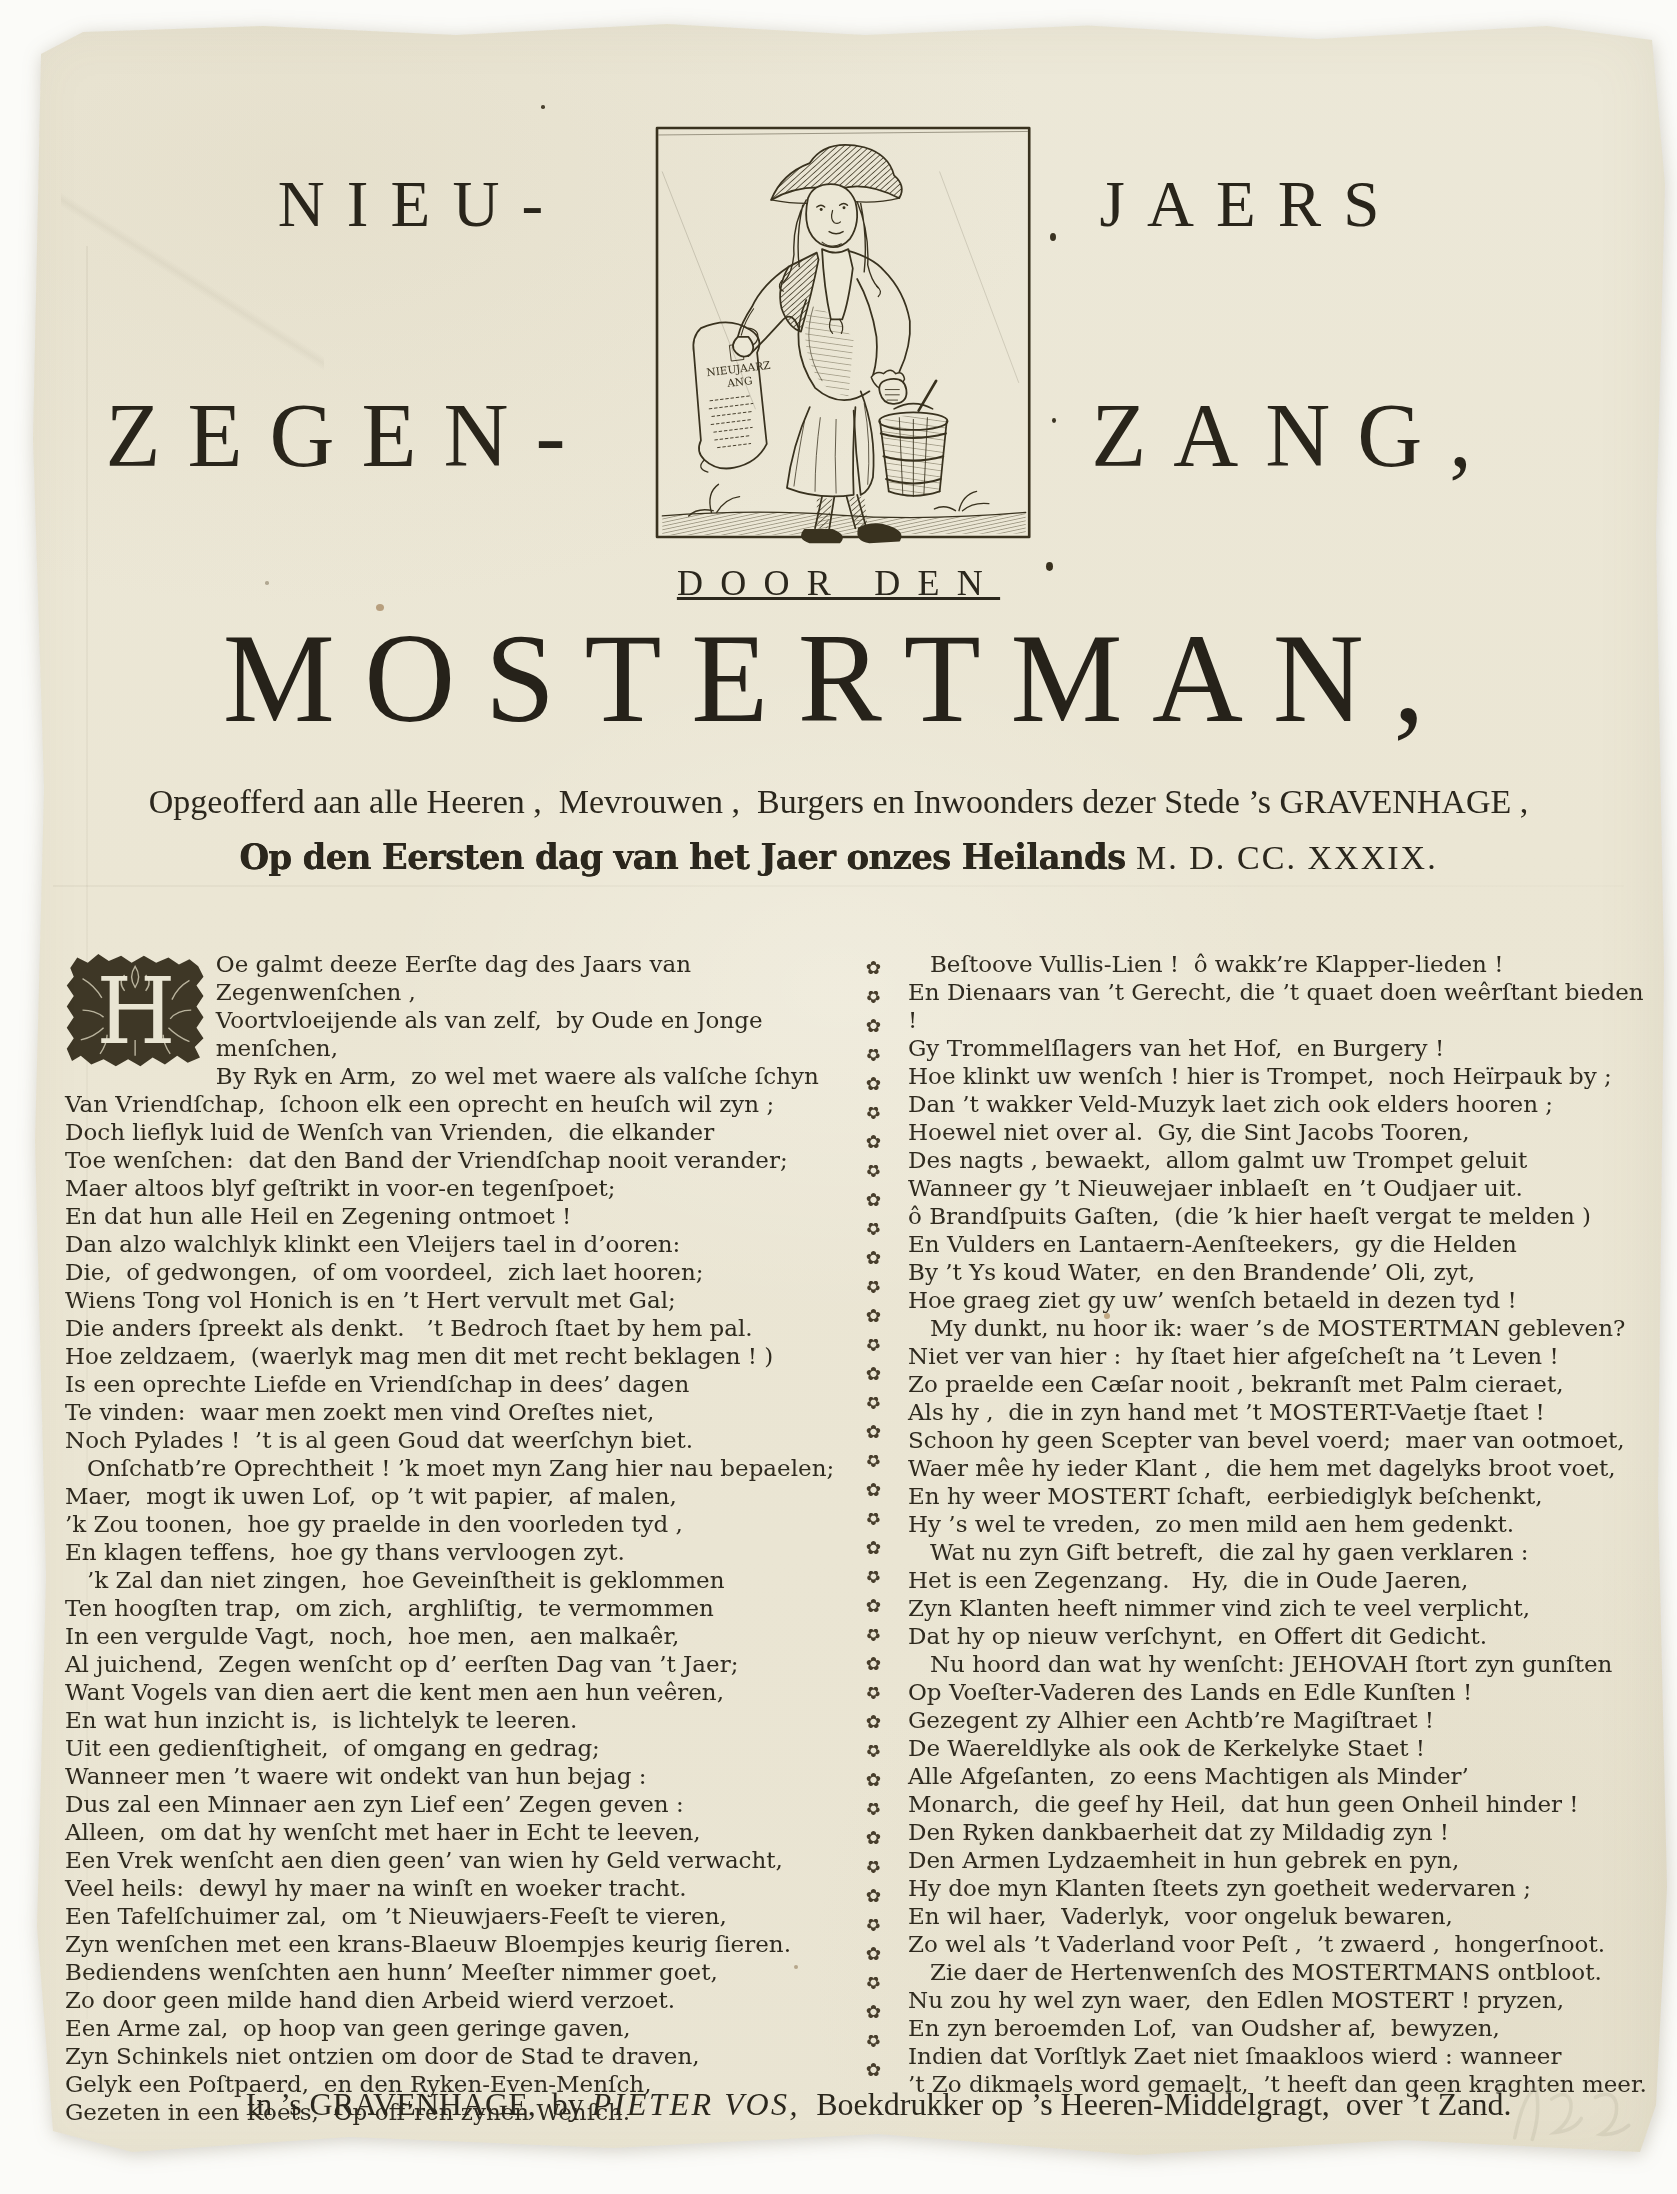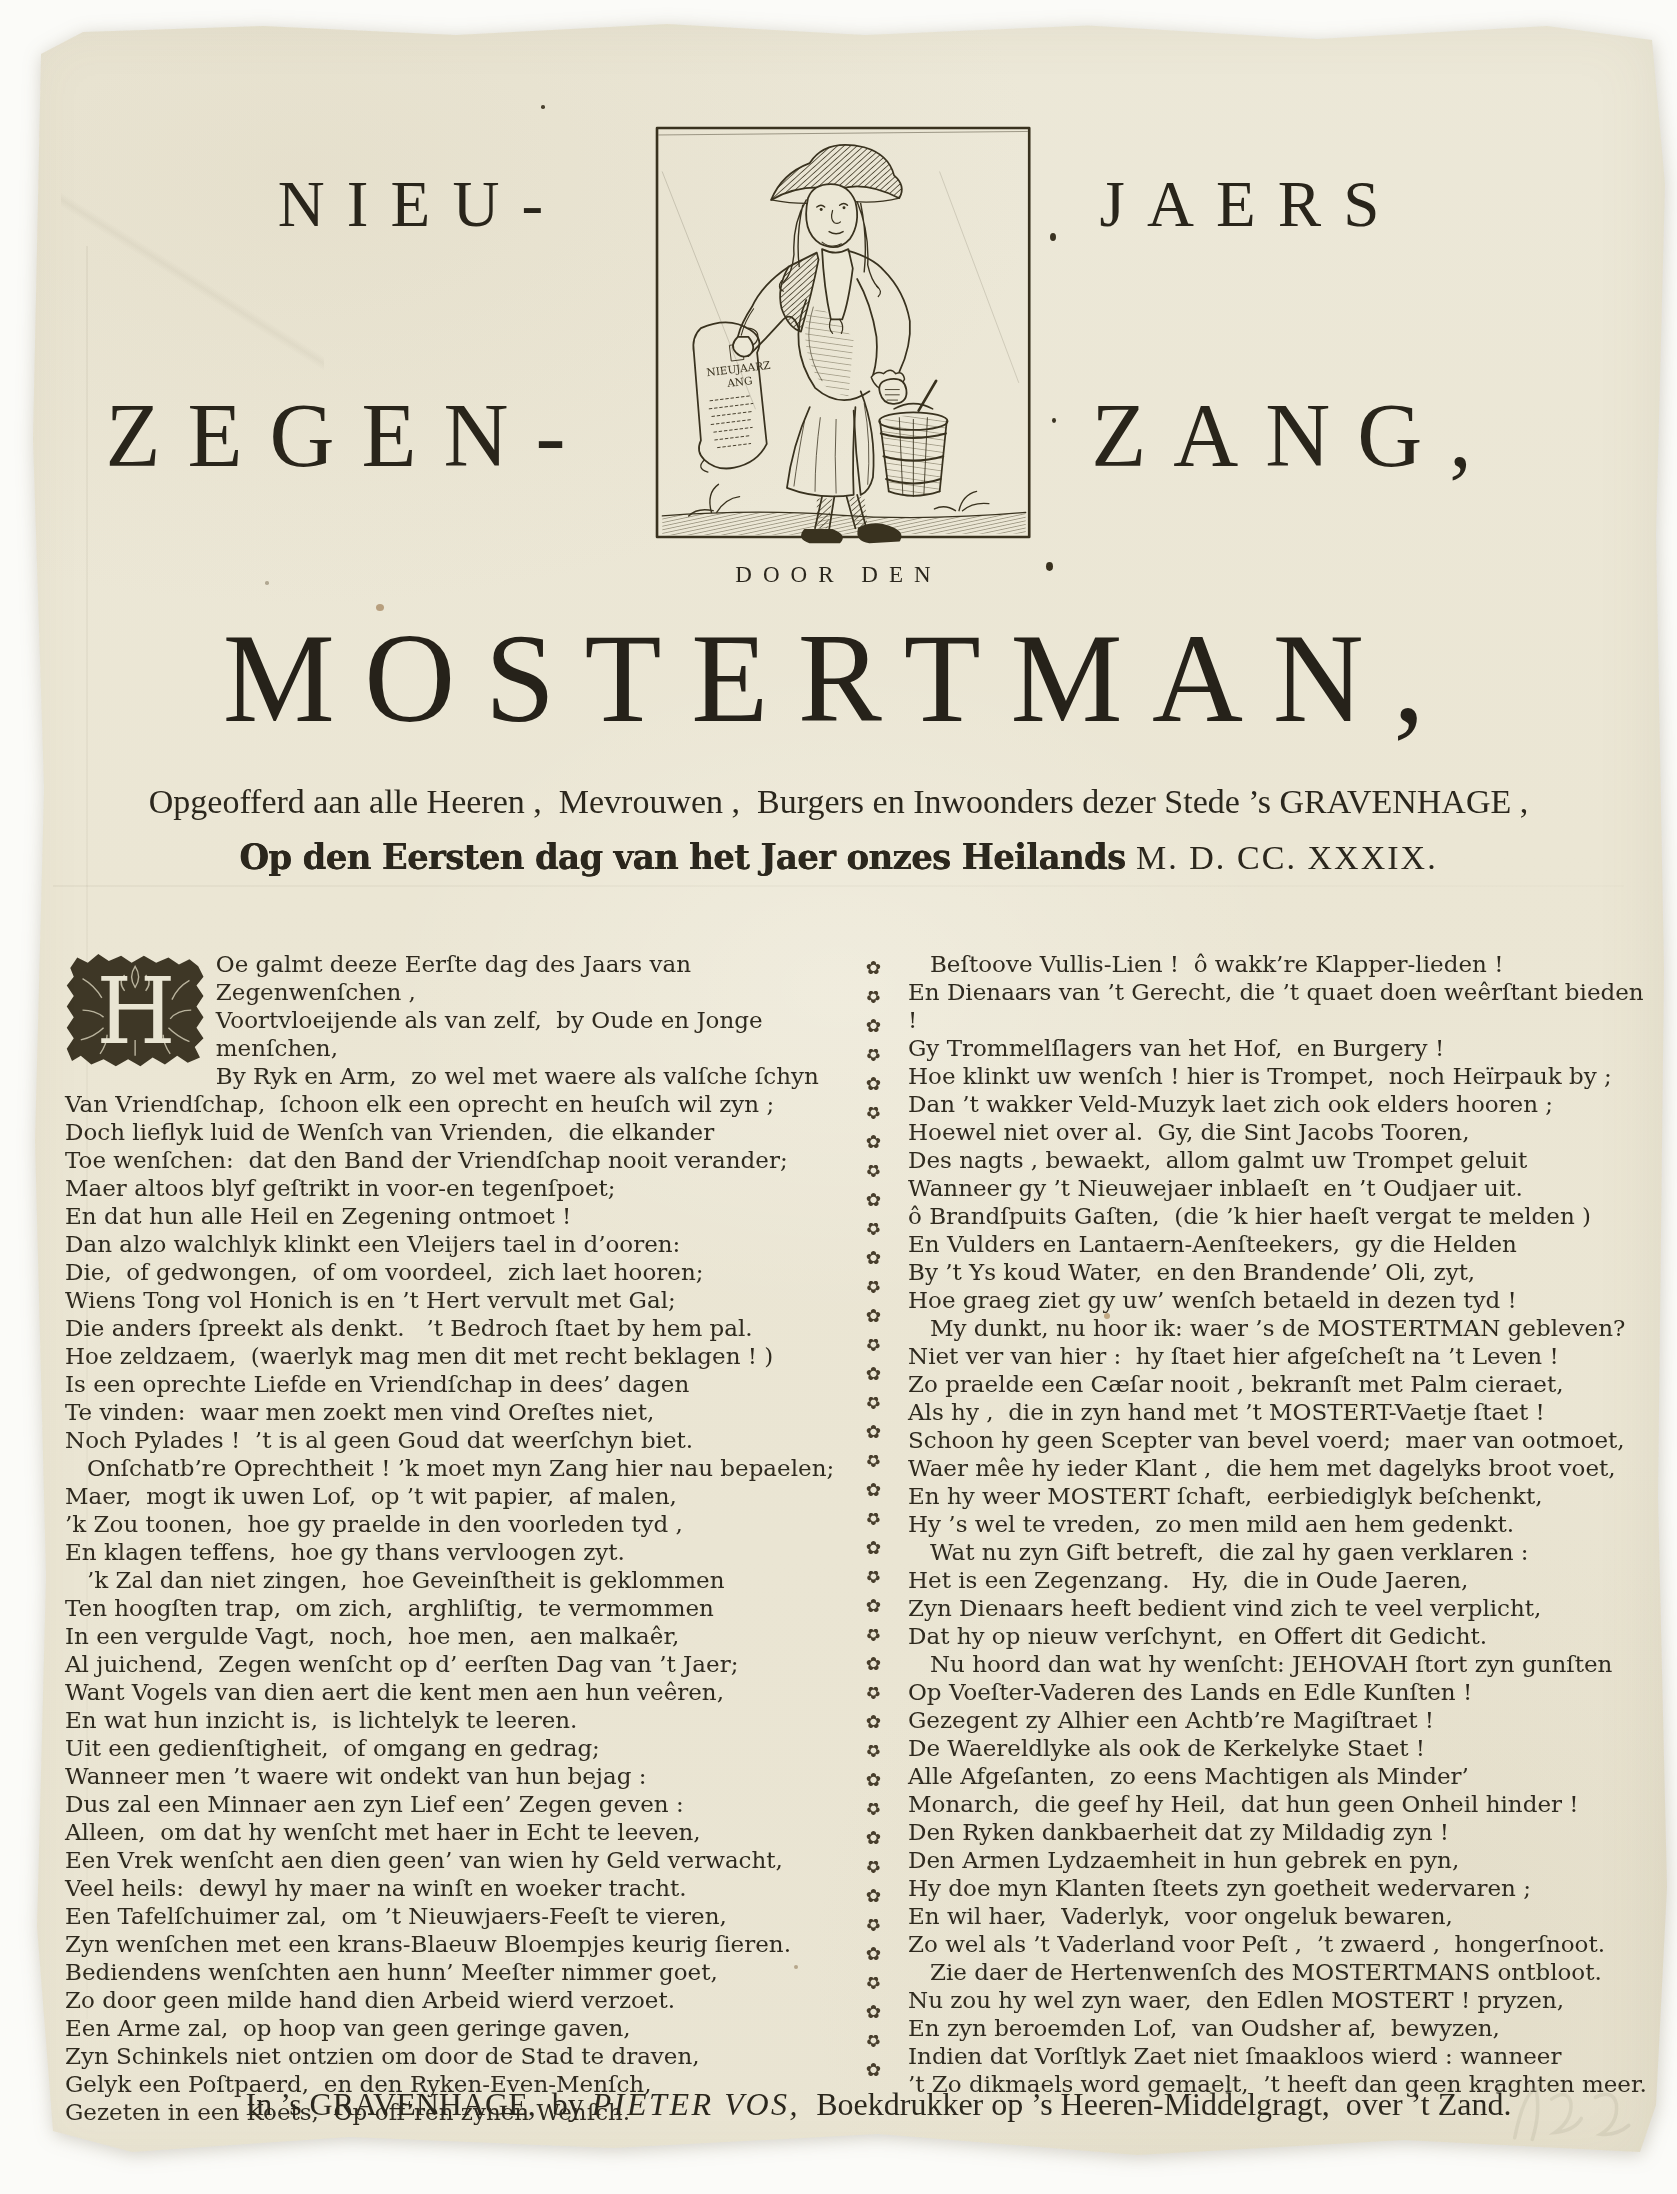--- a/index.html
+++ b/index.html
@@ -34,21 +34,21 @@
   .speck{position:absolute;border-radius:50%;}
 
   
   .disp{position:absolute;text-align:center;white-space:pre;color:#29251b;}
   .t-row1{font-size:65px;letter-spacing:.34em;top:167px;}
   .t-row2{font-size:90px;letter-spacing:.30em;top:384px;}
   #t1l{left:132px;width:579px;}
   #t1r{left:961px;width:579px;}
   #t2l{left:46px;width:606px;}
   #t2r{left:988px;width:614px;}
-  .door-den{position:absolute;top:562px;left:0;width:100%;text-align:center;font-size:23px;letter-spacing:.48em;color:#2b271d;}
+  .door-den{position:absolute;top:562px;left:0;width:100%;text-align:center;font-size:36px;letter-spacing:.48em;color:#2b271d;text-decoration:underline;}
   .mostertman{position:absolute;top:607px;left:0;width:100%;text-align:center;font-size:126px;letter-spacing:.235em;color:#26221a;}
   .dedication{position:absolute;top:767px;left:0;width:100%;text-align:center;font-size:34px;white-space:pre;color:#2b271d;margin-top:16px;}
   .dateline{position:absolute;top:837px;left:0;width:100%;text-align:center;font-size:34px;color:#2b271d;}
   .blackletter{font-family:"DejaVu Serif",serif;font-weight:bold;letter-spacing:-.02em;transform:scaleY(1.04);display:inline-block;text-shadow:0.4px 0 0 #2b271d;}
   .roman-year{font-weight:normal;letter-spacing:.06em;}
 
   
   .col{position:absolute;top:950px;font-family:"DejaVu Serif","Liberation Serif",serif;font-size:23px;line-height:28px;color:#2f2a1f;}
   #left-col{left:65px;width:781px;}
   #right-col{left:908px;width:748px;}
@@ -323,21 +323,21 @@
           <div class="pline">   My dunkt, nu hoor ik: waer ’s de MOSTERTMAN gebleven?</div>
           <div class="pline">Niet ver van hier :  hy ſtaet hier afgeſcheſt na ’t Leven !</div>
           <div class="pline">Zo praelde een Cæſar nooit , bekranſt met Palm cieraet,</div>
           <div class="pline">Als hy ,  die in zyn hand met ’t MOSTERT-Vaetje ſtaet !</div>
           <div class="pline">Schoon hy geen Scepter van bevel voerd;  maer van ootmoet,</div>
           <div class="pline">Waer mêe hy ieder Klant ,  die hem met dagelyks broot voet,</div>
           <div class="pline">En hy weer MOSTERT ſchaft,  eerbiediglyk beſchenkt,</div>
           <div class="pline">Hy ’s wel te vreden,  zo men mild aen hem gedenkt.</div>
           <div class="pline">   Wat nu zyn Gift betreft,  die zal hy gaen verklaren :</div>
           <div class="pline">Het is een Zegenzang.   Hy,  die in Oude Jaeren,</div>
-          <div class="pline">Zyn Dienaars heeft bedient vind zich te veel verplicht,</div>
+          <div class="pline">Zyn Klanten heeft nimmer vind zich te veel verplicht,</div>
           <div class="pline">Dat hy op nieuw verſchynt,  en Offert dit Gedicht.</div>
           <div class="pline">   Nu hoord dan wat hy wenſcht: JEHOVAH ſtort zyn gunſten</div>
           <div class="pline">Op Voeſter-Vaderen des Lands en Edle Kunſten !</div>
           <div class="pline">Gezegent zy Alhier een Achtb’re Magiſtraet !</div>
           <div class="pline">De Waereldlyke als ook de Kerkelyke Staet !</div>
           <div class="pline">Alle Afgeſanten,  zo eens Machtigen als Minder’</div>
           <div class="pline">Monarch,  die geef hy Heil,  dat hun geen Onheil hinder !</div>
           <div class="pline">Den Ryken dankbaerheit dat zy Mildadig zyn !</div>
           <div class="pline">Den Armen Lydzaemheit in hun gebrek en pyn,</div>
           <div class="pline">Hy doe myn Klanten ſteets zyn goetheit wedervaren ;</div>

